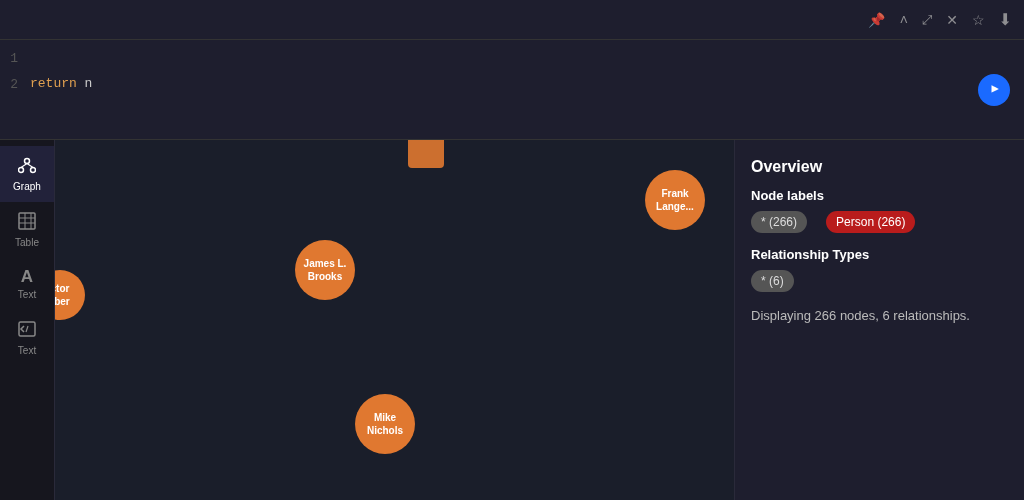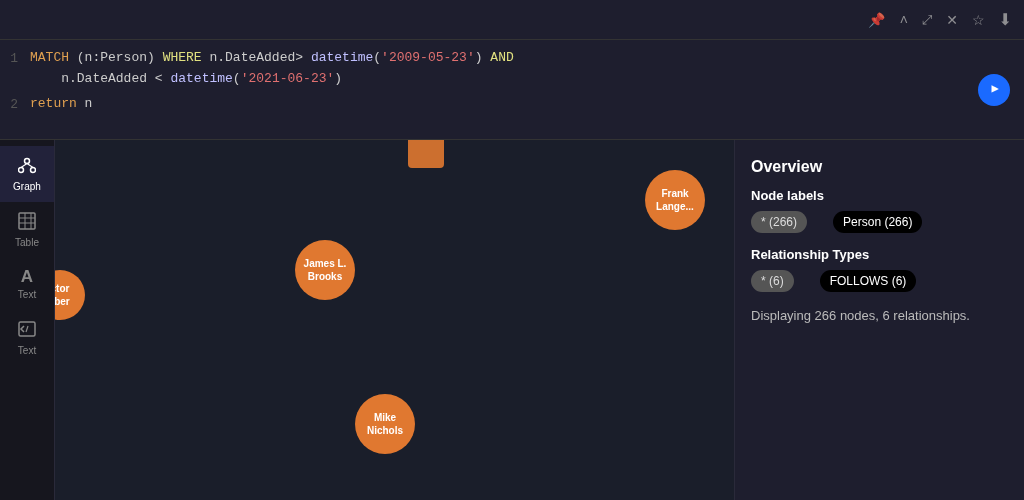--- a/index.html
+++ b/index.html
@@ -166,23 +166,22 @@
       border-radius: 12px;
       font-size: 12px;
       font-weight: 500;
       cursor: pointer;
     }
     .badge-gray {
       background: #555;
       color: #ddd;
     }
     .badge-orange {
-      background: #000000;
-      color: #fff;
-      margin-left: 7px;
+      background: #b91c1c;
+      color: #fff;
     }
     .overview-text {
       font-size: 13px;
       color: #bbb;
       line-height: 1.5;
       margin-top: 6px;
     }
 
     
     .orange-hint {
@@ -204,24 +203,20 @@
   <span class="toolbar-icon" title="Collapse">˄</span>
   <span class="toolbar-icon" title="Expand" style="font-size:13px;">⤢</span>
   <span class="toolbar-icon" title="Close">✕</span>
   <span class="toolbar-icon" title="Favorite">☆</span>
   <span class="toolbar-icon" title="Download" style="font-size:16px;">⬇</span>
 </div>
 
 <div class="code-editor">
   <div class="code-line">
     <span class="line-num">1</span>
-    <span>
-      <span class="kw-match">MATCH</span> (n:Person) <span class="kw-where">WHERE</span> n.DateAdded&gt; <span class="fn-name">datetime</span>(<span class="str-val">'2009-05-23'</span>) <span class="kw-and">AND</span><br>
-      &nbsp;&nbsp;&nbsp;&nbsp;n.DateAdded &lt; <span class="fn-name">datetime</span>(<span class="str-val">'2021-06-23'</span>)
-    </span>
   </div>
   <div class="code-line" style="margin-top:4px;">
     <span class="line-num">2</span>
     <span>
       <span class="kw-return">return</span> n
     </span>
   </div>
   <div class="run-btn" title="Run">
     <span class="play-icon">▶</span>
   </div>
@@ -295,18 +290,17 @@
 
     <div class="section-label">Node labels</div>
     <div class="badges">
       <span class="badge badge-gray">* (266)</span>
       <span class="badge badge-orange">Person (266)</span>
     </div>
 
     <div class="section-label">Relationship Types</div>
     <div class="badges">
       <span class="badge badge-gray">* (6)</span>
-      <span class="badge badge-orange">FOLLOWS (6)</span>
     </div>
 
     <div class="overview-text">Displaying 266 nodes, 6 relationships.</div>
   </div>
 </div>
 
 </body></html>

